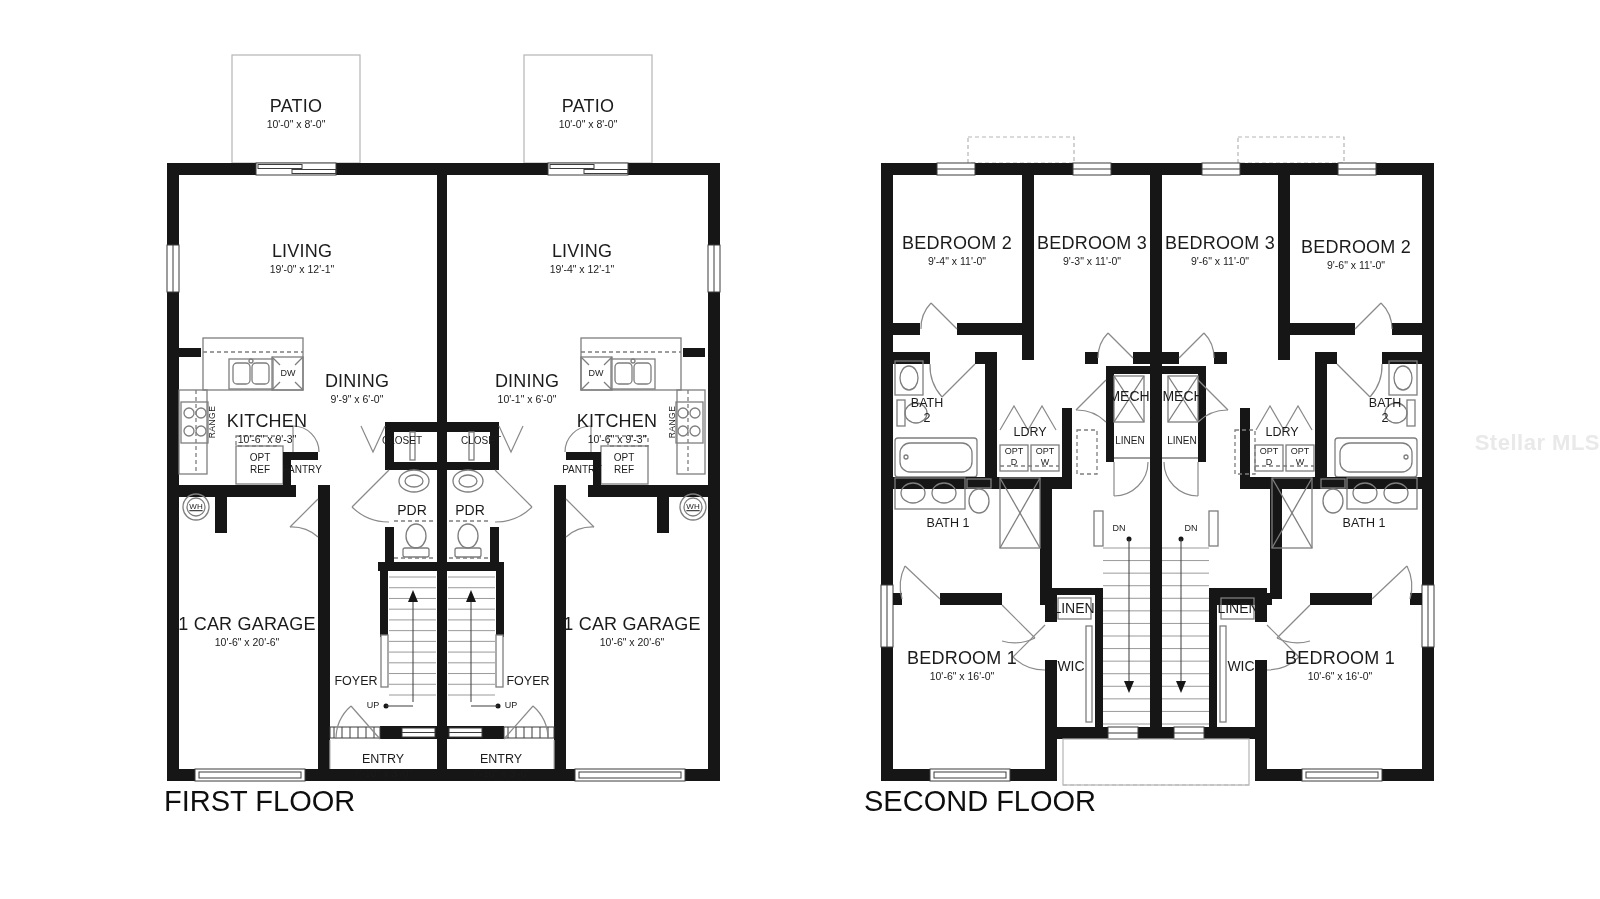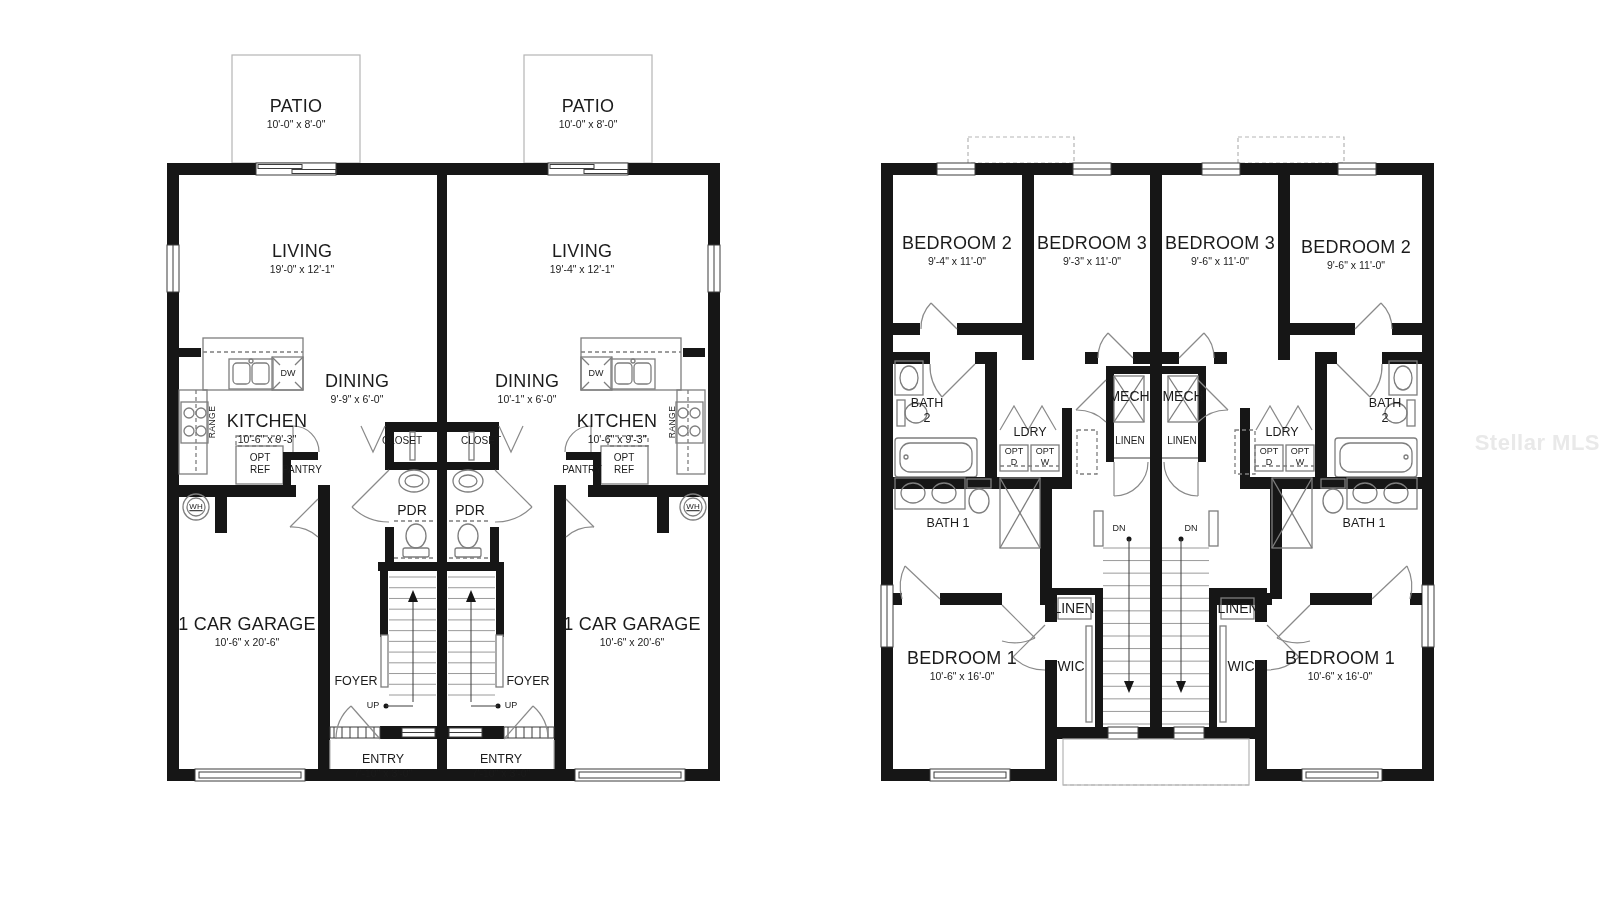--- a/index.html
+++ b/index.html
@@ -578,15 +578,17 @@
 W</div>
 <div class="lbl s9" style="left:1183px;top:396px">MECH</div>
 <div class="lbl s10" style="left:1182px;top:441px">LINEN</div>
 <div class="lbl s12" style="left:1364px;top:523px">BATH 1</div>
 <div class="lbl s8" style="left:1191px;top:528px">DN</div>
 <div class="lbl s9" style="left:1238px;top:608px">LINEN</div>
 <div class="lbl s14" style="left:1241px;top:666px">WIC</div>
 <div class="lbl" style="left:1340px;top:656px">
   <div class="name">BEDROOM 1</div><div class="dims">10'-6" x 16'-0"</div></div>
 
+<div class="title" style="left:164px;top:785px">FIRST FLOOR</div>
+<div class="title" style="left:864px;top:785px">SECOND FLOOR</div>
 <div class="wm">Stellar MLS</div>
 
 </div>
 
 </body></html>

